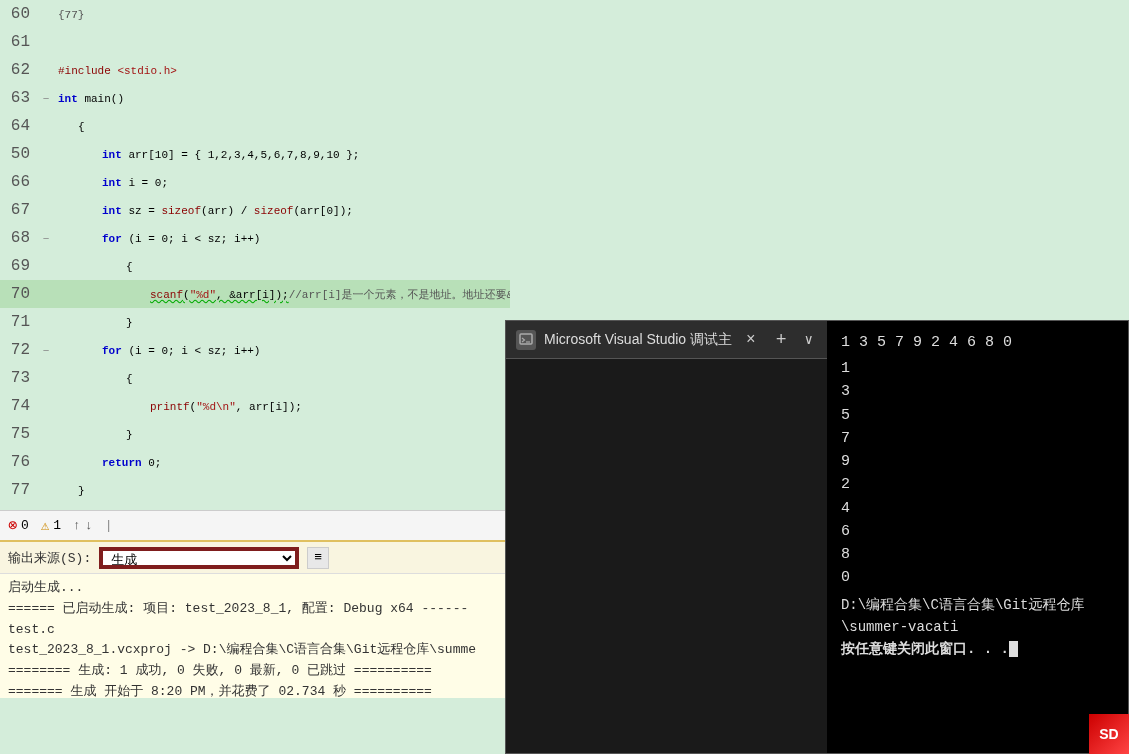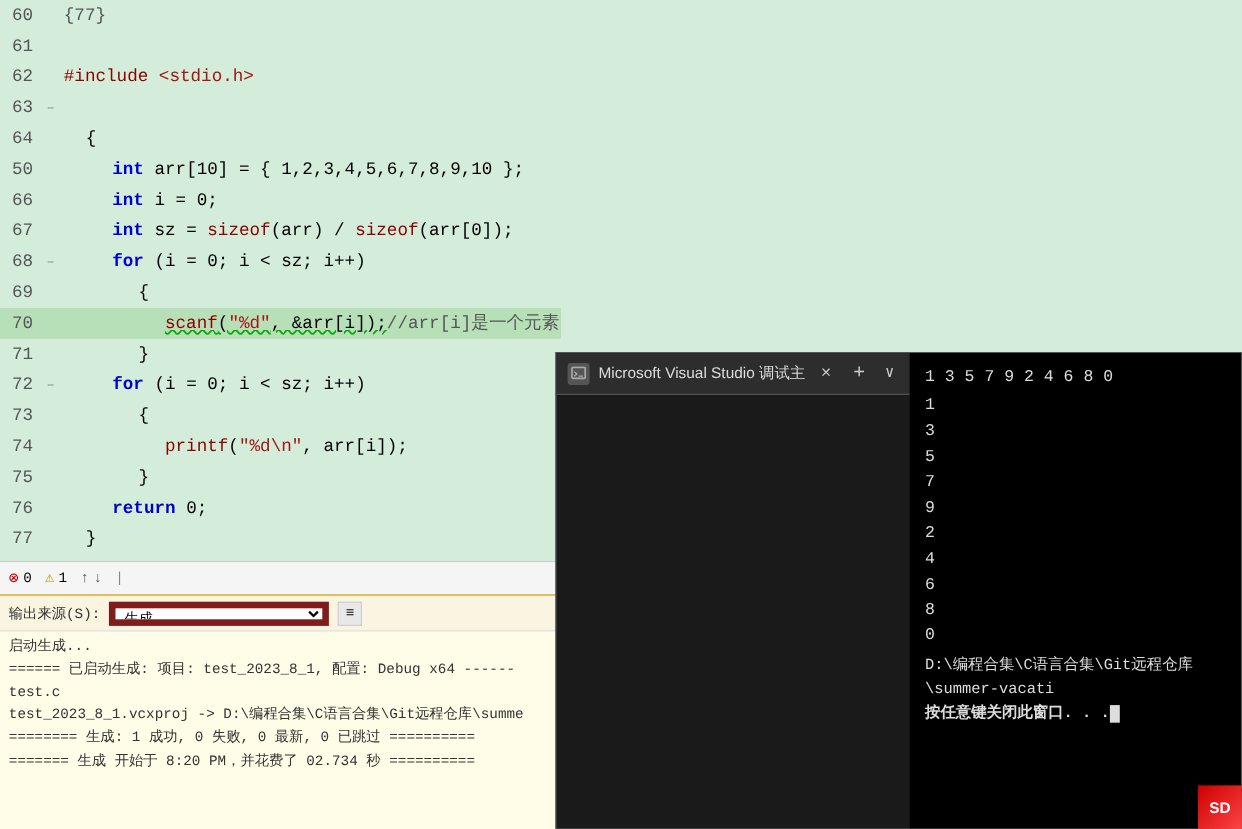--- a/index.html
+++ b/index.html
@@ -46,21 +46,21 @@
       flex-shrink: 0;
       color: #888;
       font-size: 11px;
       text-align: center;
     }
 
     .code-content {
       flex: 1;
       padding-left: 4px;
       white-space: pre;
-      font-size: 16px;
+      font-size: 11px;
     }
 
     
     .kw { color: #0000cd; font-weight: bold; }
     .pp { color: #8b0000; } 
 
     .line-70 {
       background: #b8e0b8;
     }
 
@@ -97,21 +97,21 @@
       gap: 4px;
       color: #555;
     }
 
     
     .output-panel {
       position: absolute;
       top: 540px;
       left: 0;
       width: 510px;
-      height: 214px;
+      height: 158px;
       background: #fffde7;
       border-top: 2px solid #e0c060;
       overflow: hidden;
     }
 
     .output-header {
       display: flex;
       align-items: center;
       height: 32px;
       padding: 0 8px;
@@ -121,21 +121,21 @@
     }
 
     .output-label {
       color: #333;
       margin-right: 8px;
     }
 
     .output-source-select {
       height: 22px;
       font-size: 13px;
-      border: 6px solid #7f1d1d;
+      border: 4px solid #7f1d1d;
       background: white;
       min-width: 200px;
       padding: 0 4px;
     }
 
     .output-icon-btn {
       margin-left: 8px;
       width: 22px;
       height: 22px;
       background: #e8e8e8;
@@ -309,20 +309,21 @@
 
   <div class="code-line">
     <span class="line-number">62</span>
     <span class="collapse-btn"></span>
     <span class="code-content"><span class="pp">#include</span> <span style="color:#a31515">&lt;stdio.h&gt;</span></span>
   </div>
 
   <div class="code-line">
     <span class="line-number">63</span>
     <span class="collapse-btn" style="color:#888;font-size:11px">−</span>
+    <span class="code-content"><span class="kw">int</span> <span style="color:#000">main()</span></span>
   </div>
 
   <div class="code-line">
     <span class="line-number">64</span>
     <span class="collapse-btn"></span>
     <span class="code-content indent1">{</span>
   </div>
 
   <div class="code-line">
     <span class="line-number">50</span>

